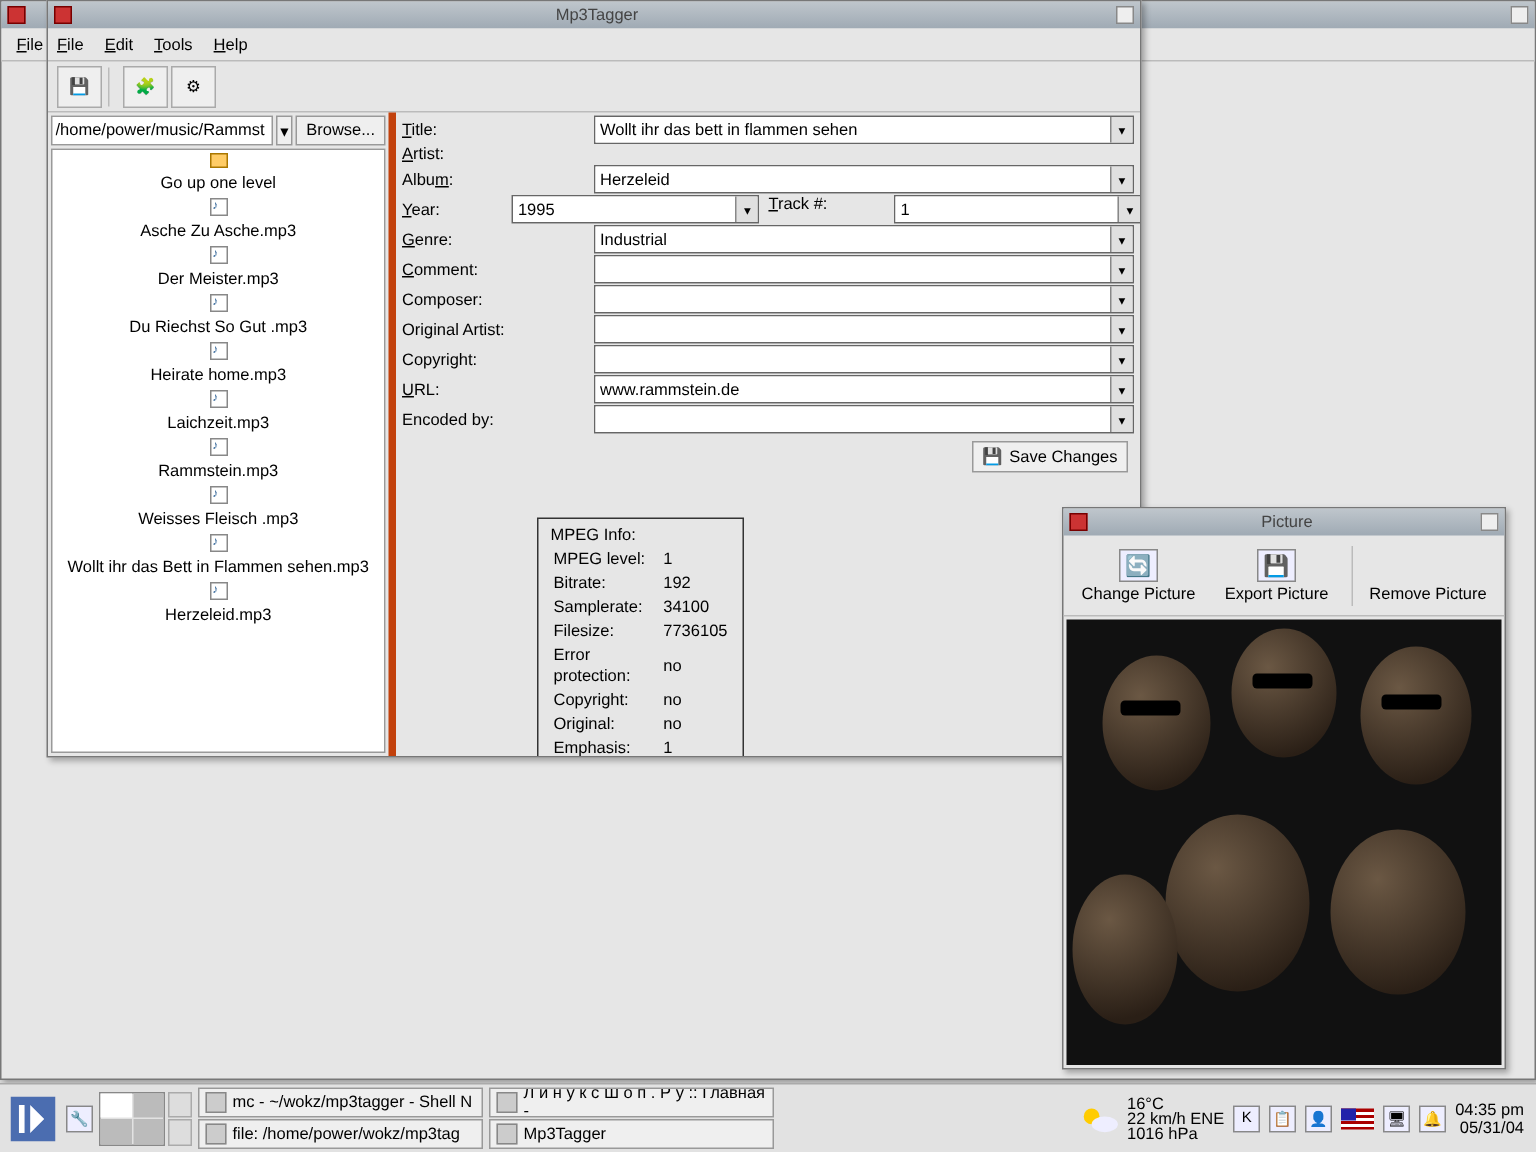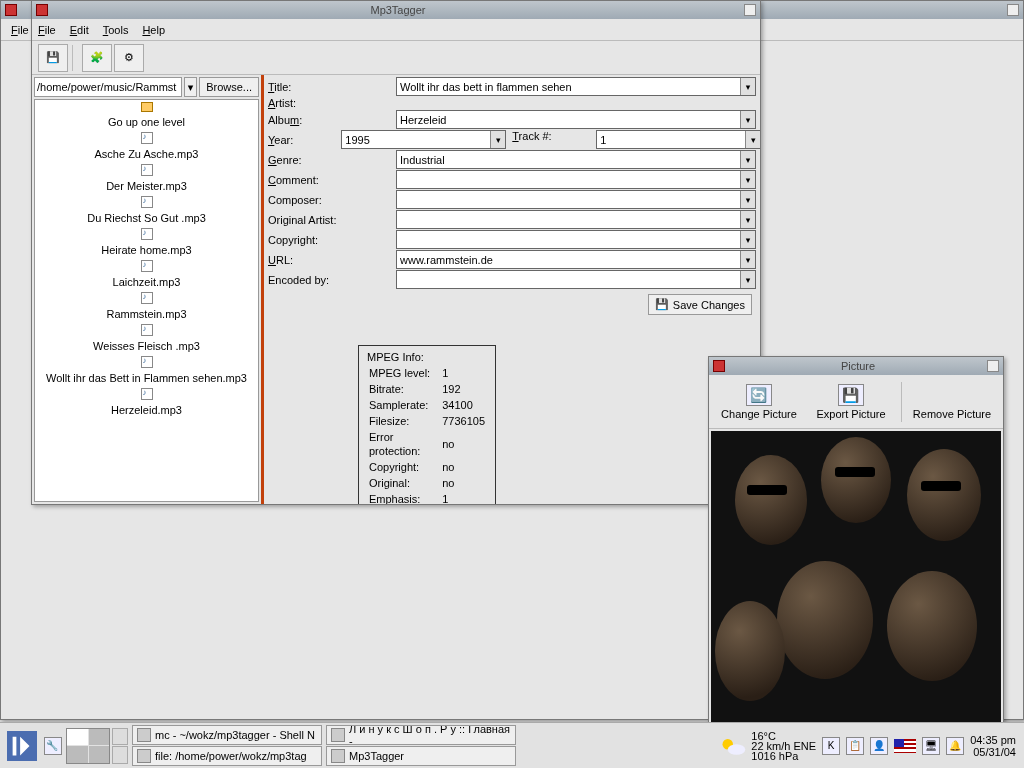--- a/index.html
+++ b/index.html
@@ -15,21 +15,21 @@
 .toolbar { height:34px; display:flex; align-items:center; gap:2px; padding:2px 6px; border-bottom:1px solid #bbb;}
 .tbtn { width:30px; height:28px; border:1px solid #aaa; background:#efefef; display:flex; align-items:center; justify-content:center; }
 .tsep { width:6px; height:26px; border-left:1px solid #bbb; margin:0 2px; }
 
 #bg-window { left:0; top:0; width:1024px; height:720px; z-index:0; }
 #bg-window .menubar { padding-left:10px; }
 #bg-window .content { padding:4px; }
 
 #mp3tagger { left:31px; top:0; width:730px; height:505px; z-index:10; }
 #mp3tagger .body { display:flex; height:calc(100% - 18px - 22px - 34px); }
-.leftcol { width:232px; border-right:3px solid #c2410c; display:flex; flex-direction:column;justify-content:center; }
+.leftcol { width:232px; border-right:5px solid #c2410c; display:flex; flex-direction:column;justify-content:center; }
 .pathrow { display:flex; gap:2px; padding:2px; }
 .pathrow input { flex:1; border:1px solid #999; height:20px; padding:0 2px; background:#fff; }
 .browsebtn { height:20px; border:1px solid #999; background:#efefef; padding:0 6px; }
 .dropdown-btn { width:18px; height:20px; border:1px solid #999; background:#efefef; display:flex; align-items:center; justify-content:center;}
 .filelist { flex:1; background:#fff; border:1px solid #999; margin:0 2px 2px 2px; overflow:auto;}
 .filelist div { padding:2px 4px; display:flex; align-items:center; gap:4px; white-space:nowrap;flex-direction:column; }
 .fi-folder { width:12px; height:10px; background:#fc6; border:1px solid #a70; }
 .fi-file { width:12px; height:12px; background:#fff; border:1px solid #888; position:relative; }
 .fi-file::after { content:"♪"; position:absolute; font-size:8px; left:1px; top:-1px; color:#369; }
 
@@ -50,21 +50,21 @@
 
 #editor { left:158px; top:505px; width:700px; height:200px; z-index:2; background:#fff; border-top:1px solid #999; font-family: "DejaVu Sans Mono", monospace; font-size:11px;}
 #editor .gutter { width:28px; background:#eee; text-align:right; color:#888; padding:0 4px; }
 #editor td { white-space:pre; }
 #editor .kw { color:#00b; font-weight:bold;}
 #editor .str { color:#b00; }
 #editor .cls { color:#06c; }
 #editor .statusline { background:#e6e6e6; border-top:1px solid #aaa; padding:2px 6px; font-family:Arial; font-size:10px;}
 #editor .cursorline { background:#e4ecf4; }
 
-#picture { left:708px; top:356px; width:296px; height:375px; z-index:20; }
+#picture { left:708px; top:338px; width:296px; height:375px; z-index:20; }
 #picture .ptoolbar { height:54px; display:flex; align-items:center; justify-content:flex-start; gap:8px; padding:2px 8px; border-bottom:1px solid #bbb;}
 #picture .ptoolbar .pbtn { display:flex; flex-direction:column; align-items:center; gap:2px; width:84px; cursor:pointer; }
 #picture .ptoolbar .pbtn .picon { width:26px; height:22px; border:1px solid #888; background:#eef; display:flex; align-items:center; justify-content:center; font-size:14px;}
 #picture .image-area { flex:1; background:#111; margin:2px; position:relative; height:calc(100% - 18px - 54px - 4px); overflow:hidden;}
 .face { position:absolute; border-radius:50%; background:radial-gradient(circle at 35% 30%, #6b5844 0%, #2a1f16 80%); }
 .sunglasses { position:absolute; width:40px; height:10px; background:#000; border-radius:3px; }
 
 #sidebg { left:760px; top:20px; width:260px; height:320px; z-index:0; background:#fff; border:1px solid #999;}
 #sidebg div { padding:4px 8px; color:#333; }
 

